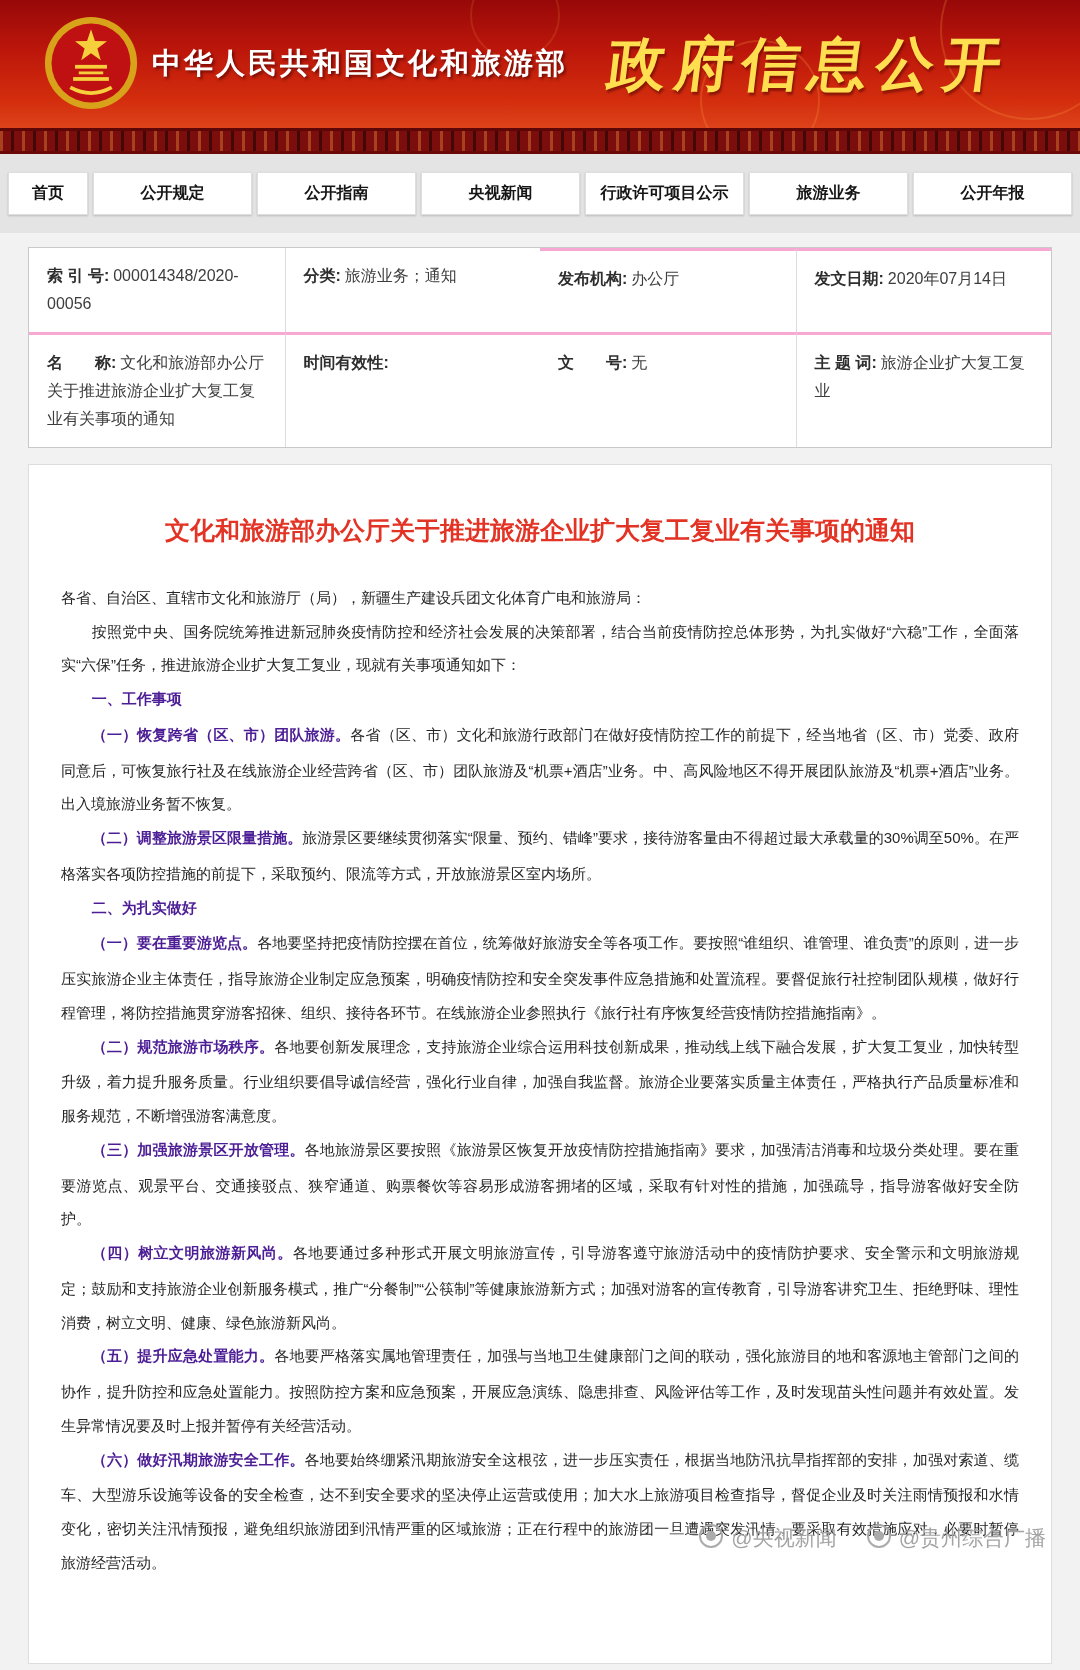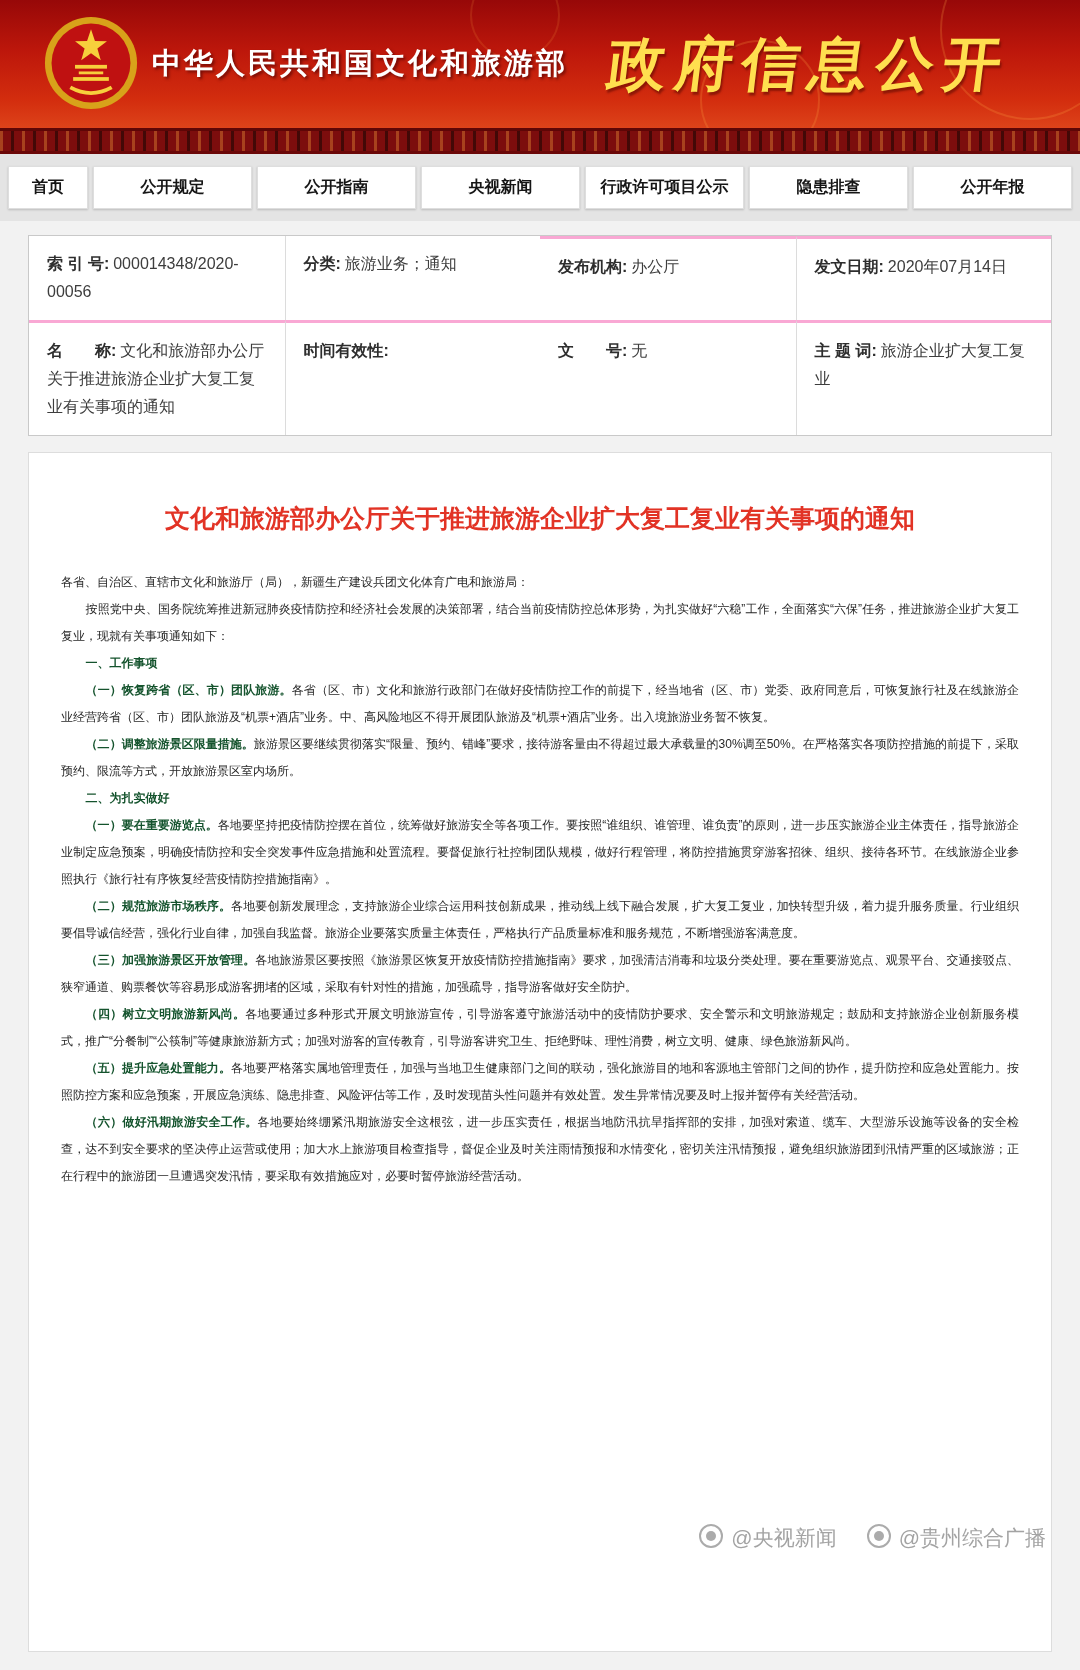--- a/index.html
+++ b/index.html
@@ -21,42 +21,42 @@
   .deco2 { width:120px; height:120px; right:260px; top:40px; }
   .deco3 { width:90px; height:90px; right:520px; top:-30px; border-color:rgba(255,170,70,.15); }
 
   
   .strip { height:26px; background:#7c0d0d; border-top:3px solid #5e0606; border-bottom:3px solid #6b0808;
            background-image:
              repeating-linear-gradient(90deg, rgba(220,130,50,.45) 0 3px, transparent 3px 11px,
                                         rgba(60,8,6,.9) 11px 14px, transparent 14px 22px); }
 
   
-  .nav { display:flex; gap:5px; padding:12px 8px; background:#e4e4e4; }
+  .nav { display:flex; gap:5px; padding:18px 8px; background:#e4e4e4; }
   .nav-tab { flex:1; background:#ffffff; border:1px solid #dedede; text-align:center;
              padding:10px 0; font-size:16px; font-weight:600; color:#151515; cursor:pointer;
              box-shadow:0 1px 2px rgba(0,0,0,.18); white-space:nowrap; }
   .nav-tab-home { flex:0 0 80px; }
 
   
   .content { margin:14px 28px 0; }
   .meta-table { background:#fff; border:1px solid #c9c9c9; display:grid;
                 grid-template-columns:1fr 1fr 1fr 1fr; font-size:16px; color:#3d3d3d; }
   .meta-cell { padding:14px 18px; border-top:3px solid #f9a8d4; line-height:1.75; }
   .meta-table .meta-cell:nth-child(-n+2) { border-top:none; }
   .meta-table .meta-cell:nth-child(even) { border-left:1px solid #dcdcdc; }
   .meta-label { font-weight:bold; color:#2e2e2e; margin-right:4px; }
 
   .article { margin-top:16px; background:#fff; border:1px solid #ddd;
              padding:44px 32px 60px; min-height:1200px; }
   .article-title { color:#e23325; font-size:25px; font-weight:bold; text-align:center;
                    line-height:1.75; margin:0 80px 28px; }
-  .para { font-size:12px; color:#262626; line-height:2.25; text-align:justify; }
+  .para { font-size:15px; color:#262626; line-height:2.25; text-align:justify; }
   .para.indent { text-indent:2.05em; }
-  .lead { font-weight:bold; color:#14532d; }
+  .lead { font-weight:bold; color:#4c1d95;font-family:Liberation Mono, monospace; }
 
   
   .watermarks { position:absolute; right:34px; top:1524px; display:flex; gap:30px;
                 align-items:center; color:#a3a3a3; font-size:21px; z-index:5; }
   .wm { display:flex; align-items:flex-start; gap:8px; }
   .wm-icon { width:24px; height:24px; border:2px solid #ababab; border-radius:50%;
              display:inline-flex; align-items:center; justify-content:center; }
   .wm-icon::after { content:""; width:10px; height:10px; background:#ababab; border-radius:50%; }
 </style>
 </head>
@@ -80,21 +80,21 @@
 </div>
 
 <div class="strip"></div>
 
 <div class="nav">
     <div class="nav-tab nav-tab-home">首页</div>
     <div class="nav-tab">公开规定</div>
     <div class="nav-tab">公开指南</div>
     <div class="nav-tab">央视新闻</div>
     <div class="nav-tab">行政许可项目公示</div>
-    <div class="nav-tab">隐患排查</div>
+    <div class="nav-tab">旅游业务</div>
     <div class="nav-tab">公开年报</div>
   </div>
 
 <div class="content">
 
   <div class="meta-table">
     <div class="meta-cell">
       <span class="meta-label">索 引 号:</span><span>000014348/2020-00056</span>
     </div>
     <div class="meta-cell">

